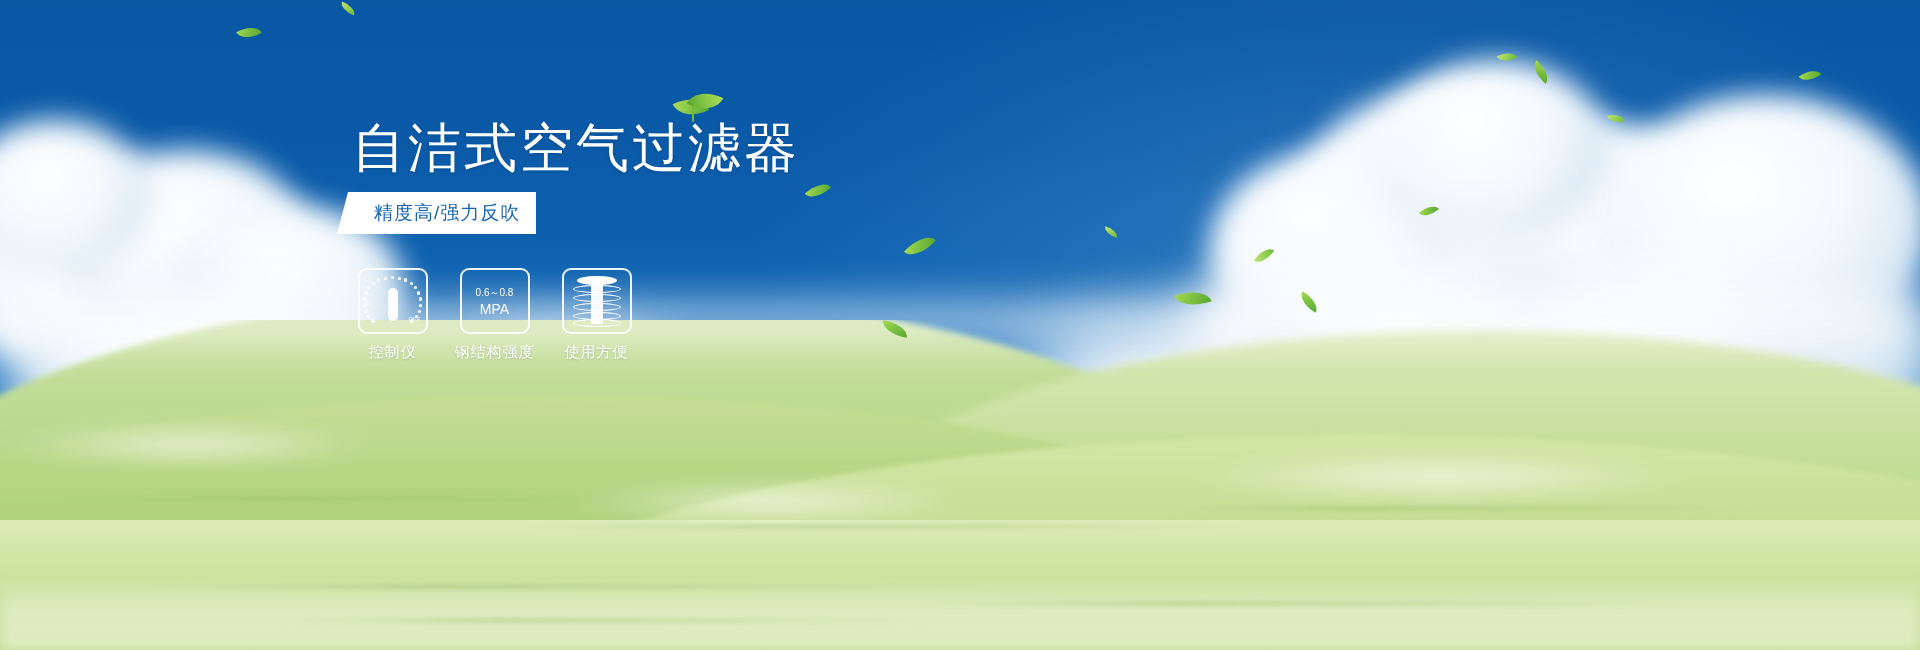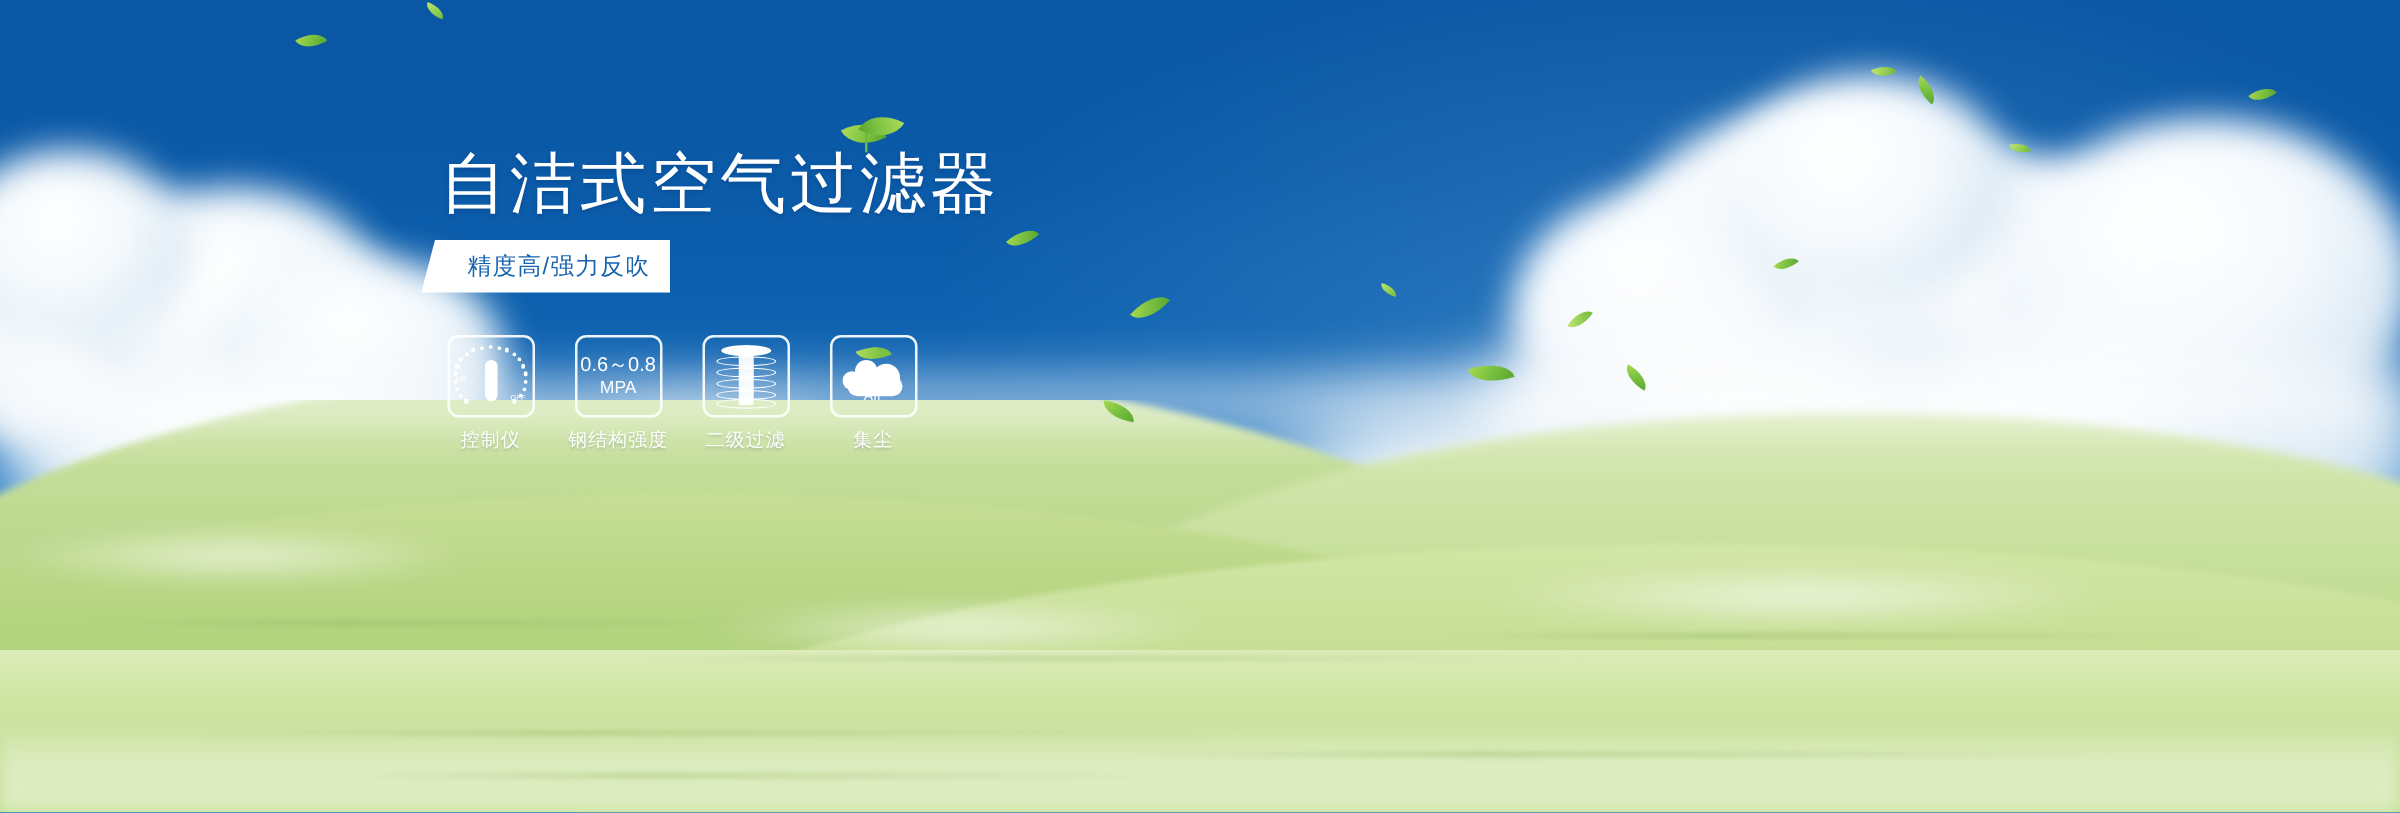--- a/index.html
+++ b/index.html
@@ -176,21 +176,21 @@
     display:flex; flex-direction:column;
     align-items:center; justify-content:center;
     color:#ffffff;
     position:relative;
     overflow:hidden;
   }
   .feat-text {
     font-size:14px; line-height:17px; text-align:center;
     letter-spacing:0px; white-space:nowrap;
   }
-  .feat-text-sm { font-size:16px; }
+  .feat-text-sm { font-size:10px; }
   .feat-label {
     margin-top:9px;
     font-size:15px; color:#ffffff; white-space:nowrap;
     letter-spacing:1px;
     text-shadow:0 1px 2px rgba(0,40,90,0.2);
   }
 
   
   .dial { position:relative; width:56px; height:52px; }
   .dial .dot {
@@ -395,33 +395,20 @@
           <div class="coil">
             <div class="top"></div>
             <div class="ring" style="top:9px;"></div>
             <div class="ring" style="top:18px;"></div>
             <div class="ring" style="top:27px;"></div>
             <div class="ring" style="top:36px;"></div>
             <div class="ring" style="top:43px;"></div>
             <div class="core"></div>
           </div>
         </div>
-        <div class="feat-label">二级过滤</div>
+        <div class="feat-label">使用方便</div>
       </div>
 
 
-      <div class="feature">
-        <div class="feat-box">
-          <div class="airicon">
-            <div class="gleaf"></div>
-            <div class="puff" style="left:4px; top:20px; width:15px; height:15px;"></div>
-            <div class="puff" style="left:14px; top:11px; width:18px; height:18px;"></div>
-            <div class="puff" style="left:28px; top:14px; width:22px; height:22px;"></div>
-            <div class="base"></div>
-            <div class="air-txt">Air</div>
-          </div>
-        </div>
-        <div class="feat-label">集尘</div>
-      </div>
 
     </div>
   </div>
 </div>
 
 </body></html>

